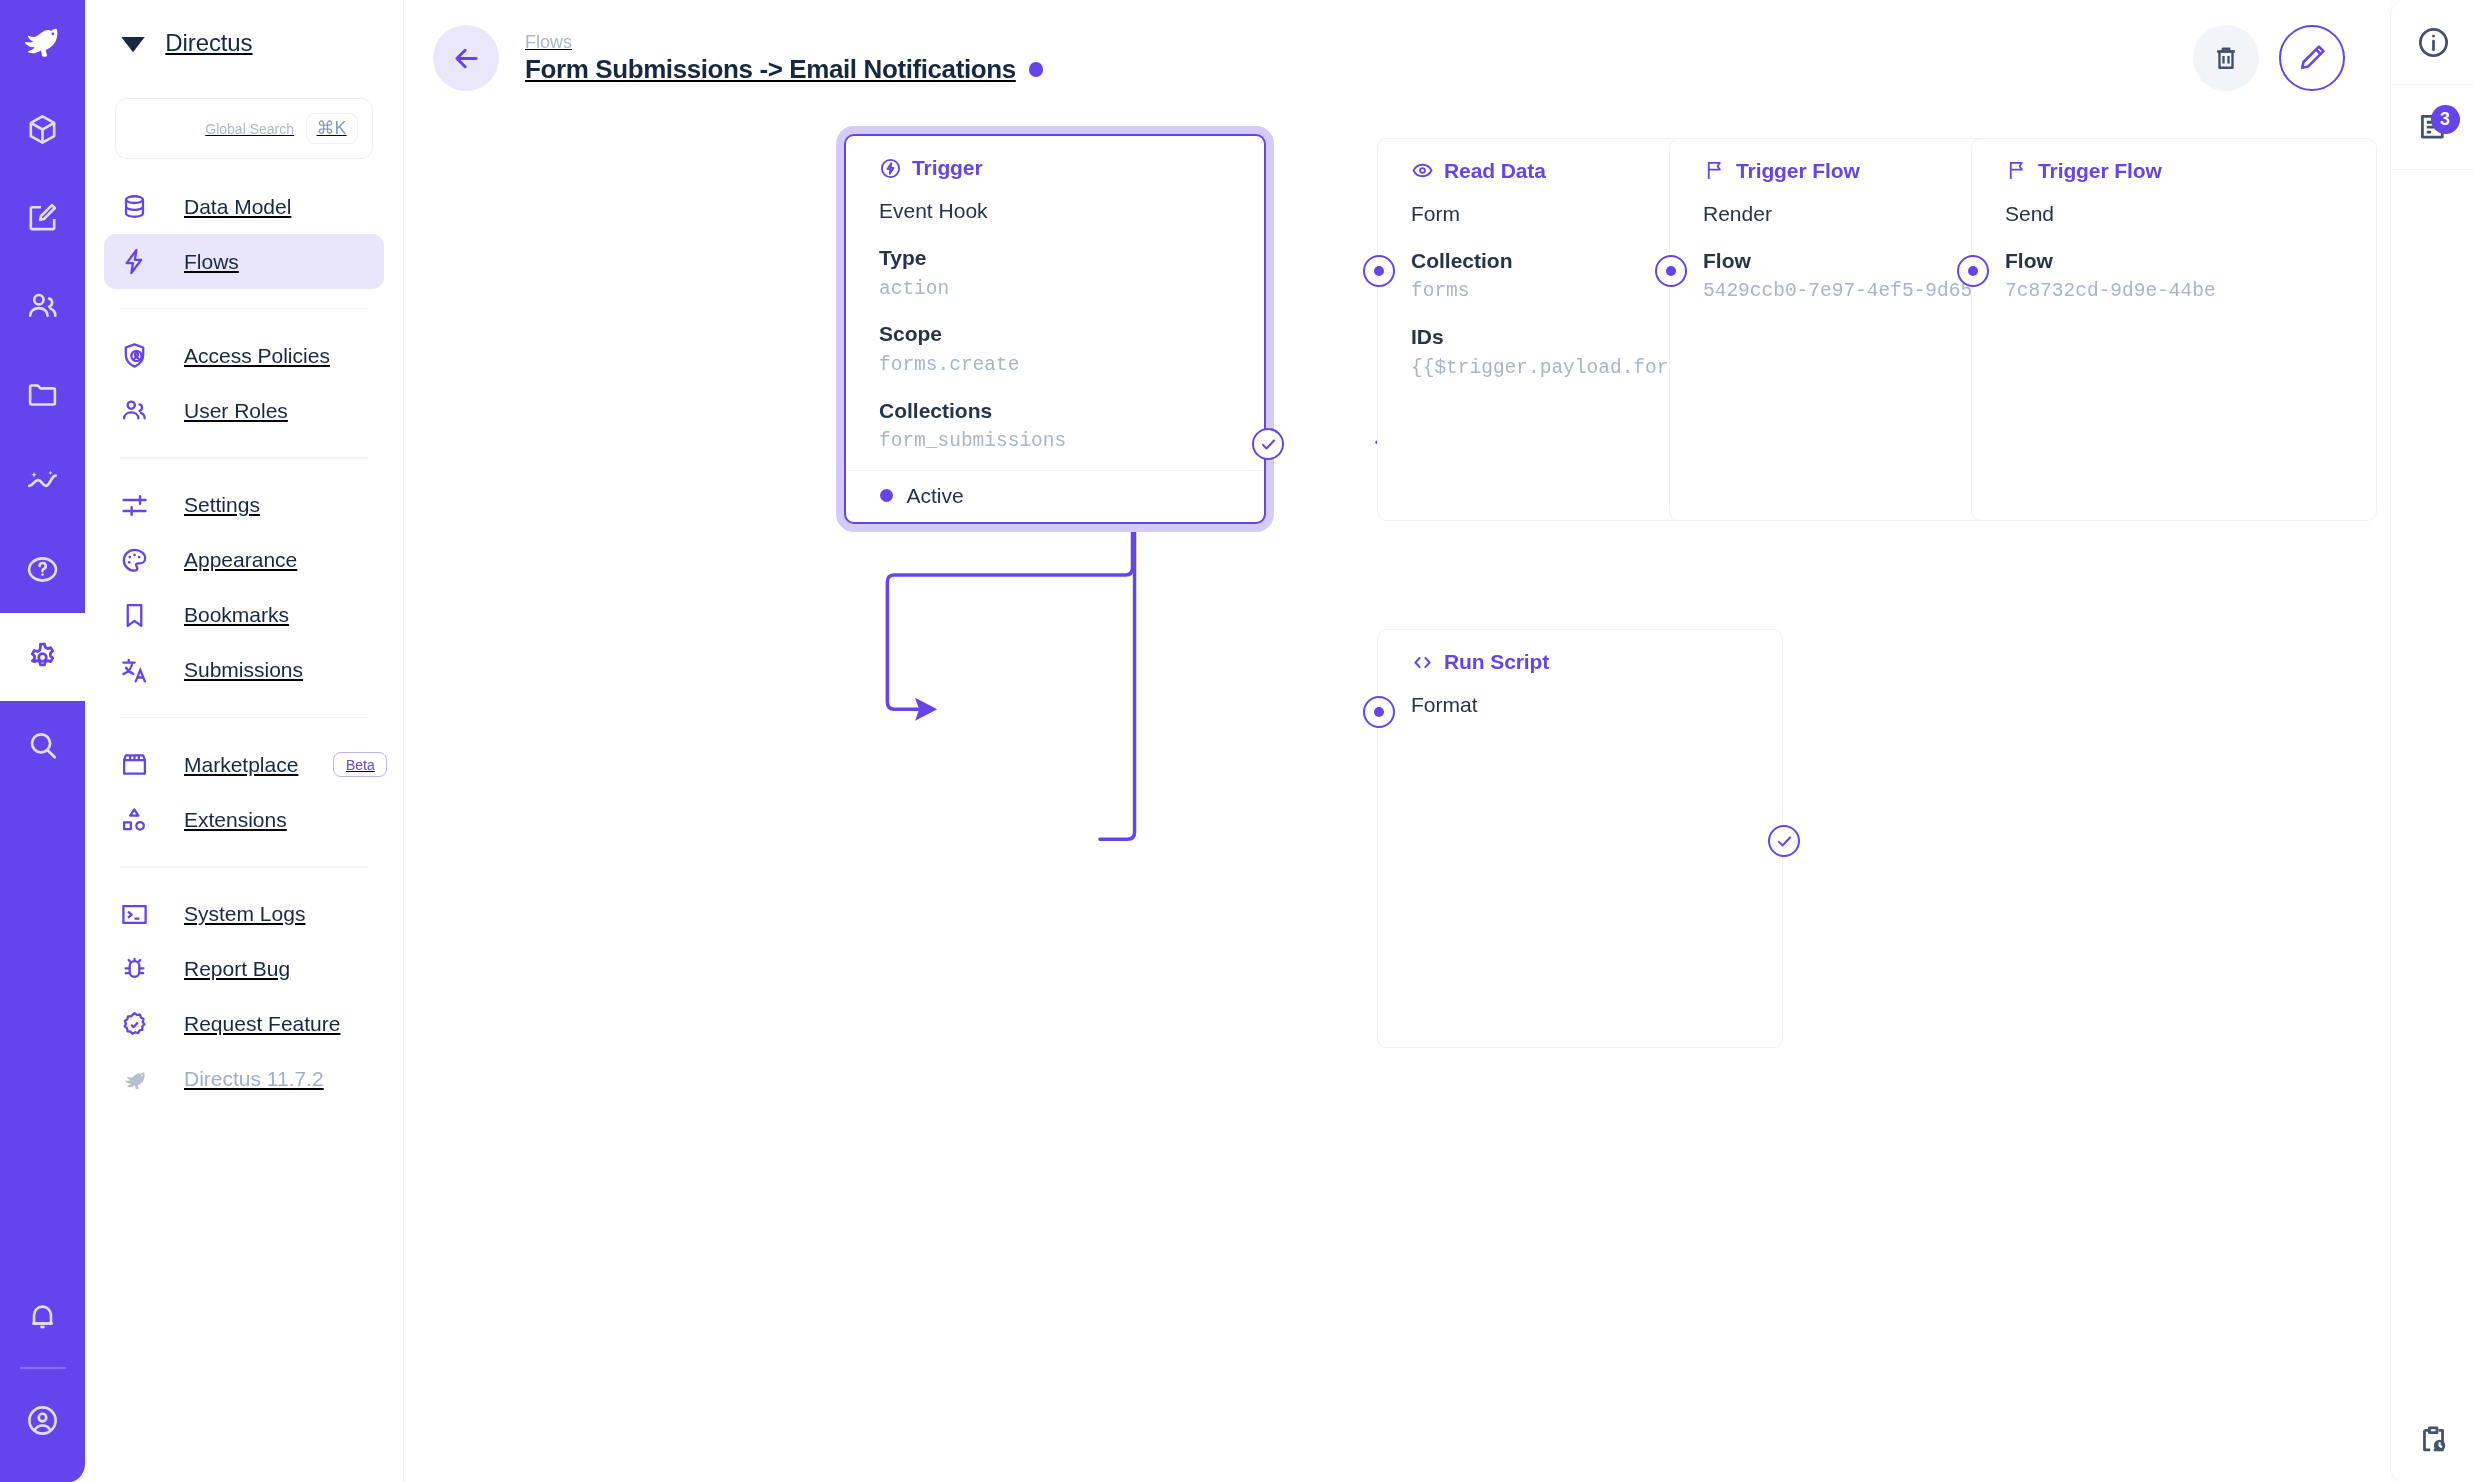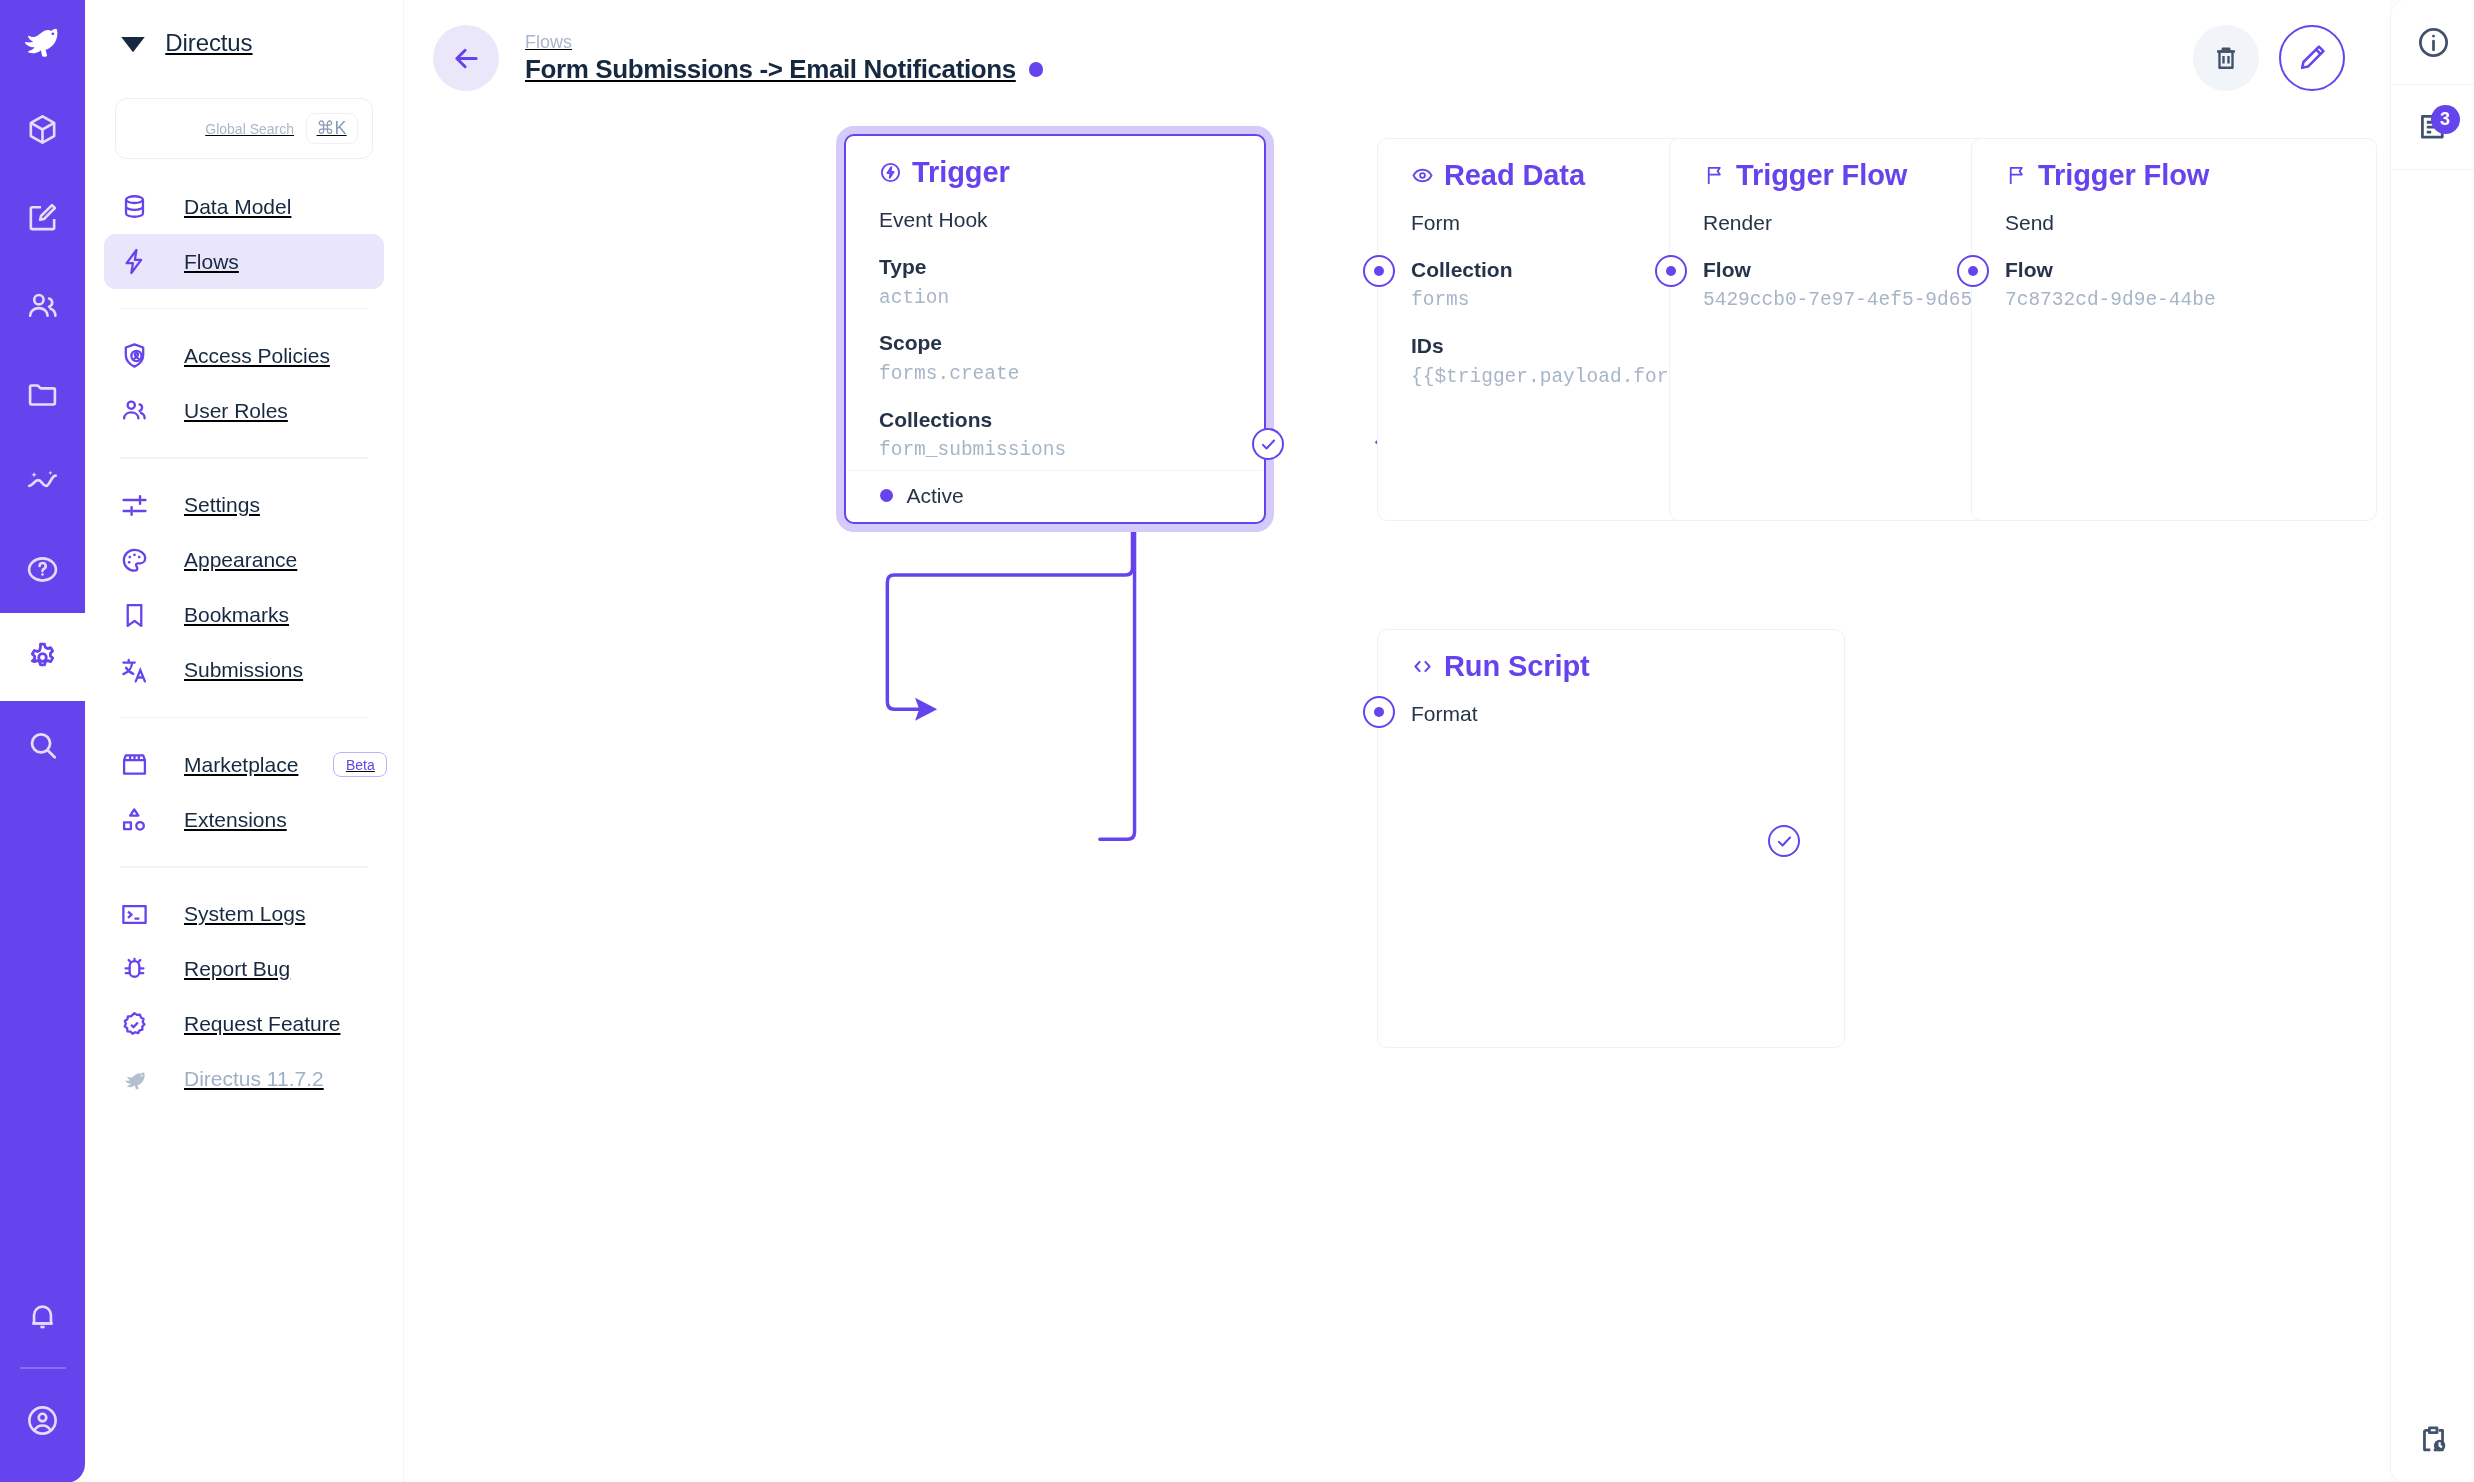--- a/index.html
+++ b/index.html
@@ -118,21 +118,21 @@
     position: absolute;
     border: 1.4px solid #eef2f7; border-radius: 10px;
     background: #fff;
   }
   .node.selected {
     border: 2.2px solid #6644ed;
     box-shadow: 0 0 0 8px #d5cbfa;
   }
   .node-title {
     display: flex; align-items: center; gap: 10px;
-    color: #6644ed; font-weight: 700; font-size: 29px;
+    color: #6644ed; font-weight: 700; font-size: 21px;
     padding: 20px 0 0 33px; letter-spacing: -0.1px;
   }
   .node-title svg { width: 23px; height: 23px; display:block; }
   .node-body { padding: 13px 32px 0 33px; }
   .node-key { font-size: 21px; color: #253449; margin-top: 2.2px; line-height: 1.55; }
   .node-key.bold { font-weight: 700; margin-top: 14.4px; }
   .node-val {
     font-family: "Liberation Mono", monospace;
     font-size: 19.5px; color: #a7b5c8; line-height: 1.5;
     white-space: nowrap; overflow: hidden;
@@ -590,21 +590,21 @@
           <div class="node-key bold">Flow</div>
           <div class="node-val">7c8732cd-9d9e-44be</div>
         </div>
         <div class="handle h-in" style="left:-16px; top:116px;">
           <span class="ring">
               <i></i>
             </span>
         </div>
       </div>
 
-      <div class="node" style="left:973px; top:513px; width:468px; height:419px;">
+      <div class="node" style="left:973px; top:513px; width:406px; height:419px;">
         <div class="node-title">
           <svg viewBox="0 0 24 24" fill="none" stroke="currentColor" stroke-width="2.1" stroke-linecap="round" stroke-linejoin="round">
               <path d="M9 7.2L4.6 12 9 16.8M15 7.2L19.4 12 15 16.8"></path>
             </svg>
           <span>Run Script</span>
         </div>
         <div class="node-body">
           <div class="node-key">Format</div>
         </div>
         <div class="handle h-in" style="left:-16px; top:65px;">

